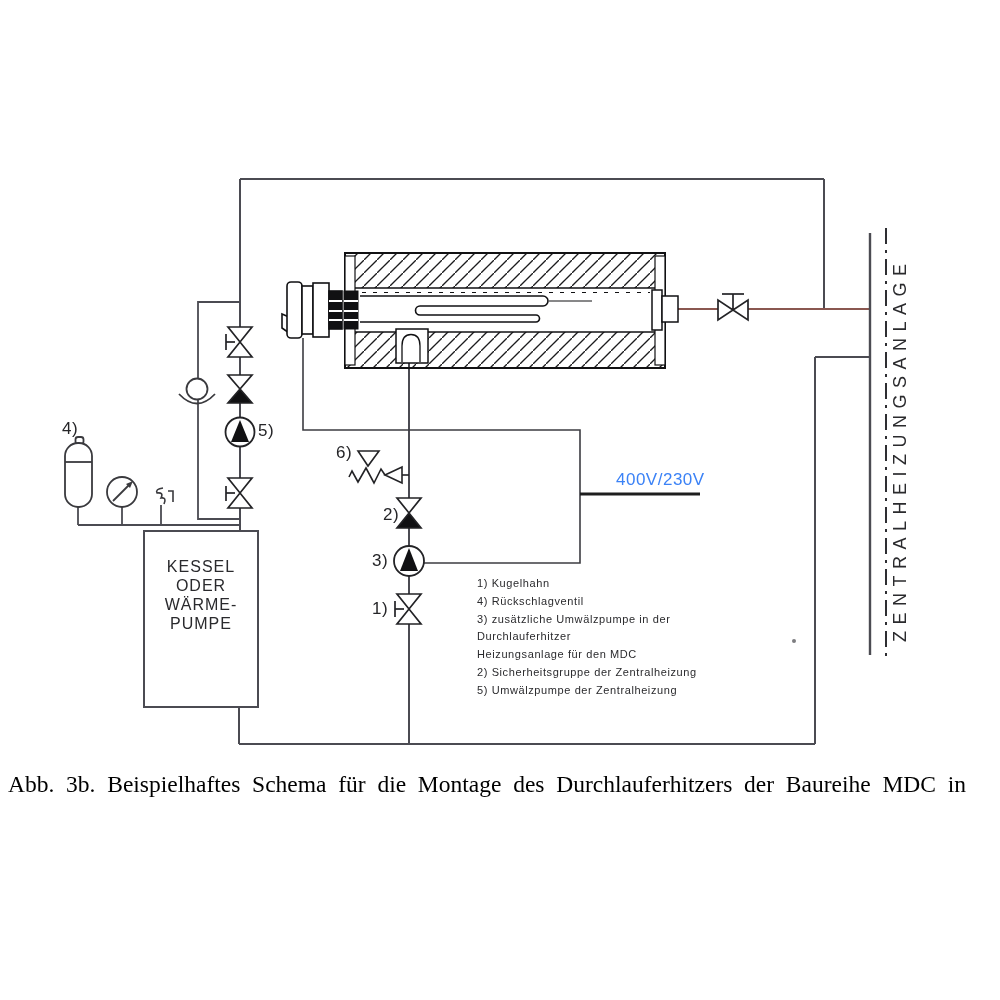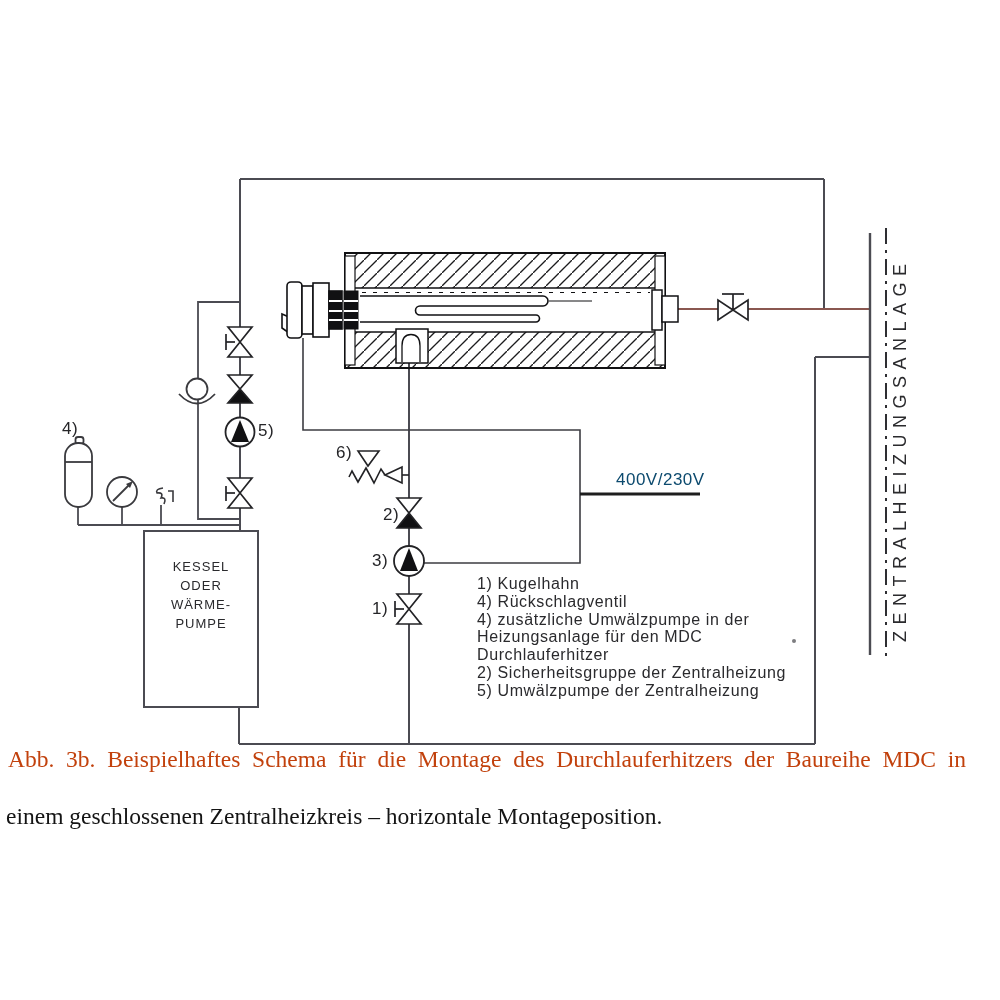--- a/index.html
+++ b/index.html
@@ -1,30 +1,30 @@
 <!DOCTYPE html>
 <html><head>
 <meta charset="utf-8">
 <style>
   html,body{margin:0;padding:0;background:#ffffff;}
   #stage{position:relative;width:1000px;height:1000px;background:#fff;overflow:hidden;
          font-family:"Liberation Sans",sans-serif;color:#222;}
   #linework{position:absolute;left:0;top:0;}
   .lbl{position:absolute;white-space:pre;color:#252528;}
   .callout{font-size:17px;letter-spacing:.5px;}
-  .legend{position:absolute;left:477px;top:575px;font-size:16px;line-height:17.8px;
+  .legend{position:absolute;left:477px;top:575px;font-size:11px;line-height:17.8px;
           letter-spacing:.6px;color:#2a2a2d;}
   .kessel{position:absolute;left:144px;top:557px;width:114px;text-align:center;
-          font-size:13px;line-height:19px;letter-spacing:1px;color:#2a2a2d;}
+          font-size:16px;line-height:19px;letter-spacing:1px;color:#2a2a2d;}
   .vert-label{position:absolute;left:890px;top:642px;width:412px;height:22px;
           transform:rotate(-90deg);transform-origin:0 0;font-size:18px;
           letter-spacing:6.5px;white-space:nowrap;color:#2a2a2d;}
-  .power{position:absolute;left:616px;top:470px;font-size:17px;letter-spacing:.5px;color:#0c4a6e;}
-  .caption1{position:absolute;left:8px;top:746px;width:958px;font-family:"Liberation Serif",serif;
-          font-size:23.5px;color:#c2410c;text-align:justify;text-align-last:justify;}
+  .power{position:absolute;left:616px;top:470px;font-size:17px;letter-spacing:.5px;color:#3b82f6;}
+  .caption1{position:absolute;left:8px;top:771px;width:958px;font-family:"Liberation Serif",serif;
+          font-size:23.5px;color:#000000;text-align:justify;text-align-last:justify;}
   .caption2{position:absolute;left:6px;top:803px;font-family:"Liberation Serif",serif;
           font-size:23.5px;color:#141414;}
 </style>
 </head>
 <body>
 
 <div id="stage">
 
   <svg id="linework" width="1000" height="1000" viewBox="0 0 1000 1000">
     <defs>
@@ -199,23 +199,22 @@
     <div>ODER</div>
     <div>WÄRME-</div>
     <div>PUMPE</div>
   </div>
 
   <div class="vert-label">ZENTRALHEIZUNGSANLAGE</div>
 
   <div class="legend">
     <div>1) Kugelhahn</div>
     <div>4) Rückschlagventil</div>
-    <div>4) zusätzliche Umwälzpumpe in der</div>
+    <div>3) zusätzliche Umwälzpumpe in der</div>
+    <div>Durchlauferhitzer</div>
     <div>Heizungsanlage für den MDC</div>
-    <div>Durchlauferhitzer</div>
     <div>2) Sicherheitsgruppe der Zentralheizung</div>
     <div>5) Umwälzpumpe der Zentralheizung</div>
   </div>
 
   <div class="caption1">Abb. 3b. Beispielhaftes Schema für die Montage des Durchlauferhitzers der Baureihe MDC in</div>
-  <div class="caption2">einem geschlossenen Zentralheizkreis – horizontale Montageposition.</div>
 
 </div>
 
 </body></html>

